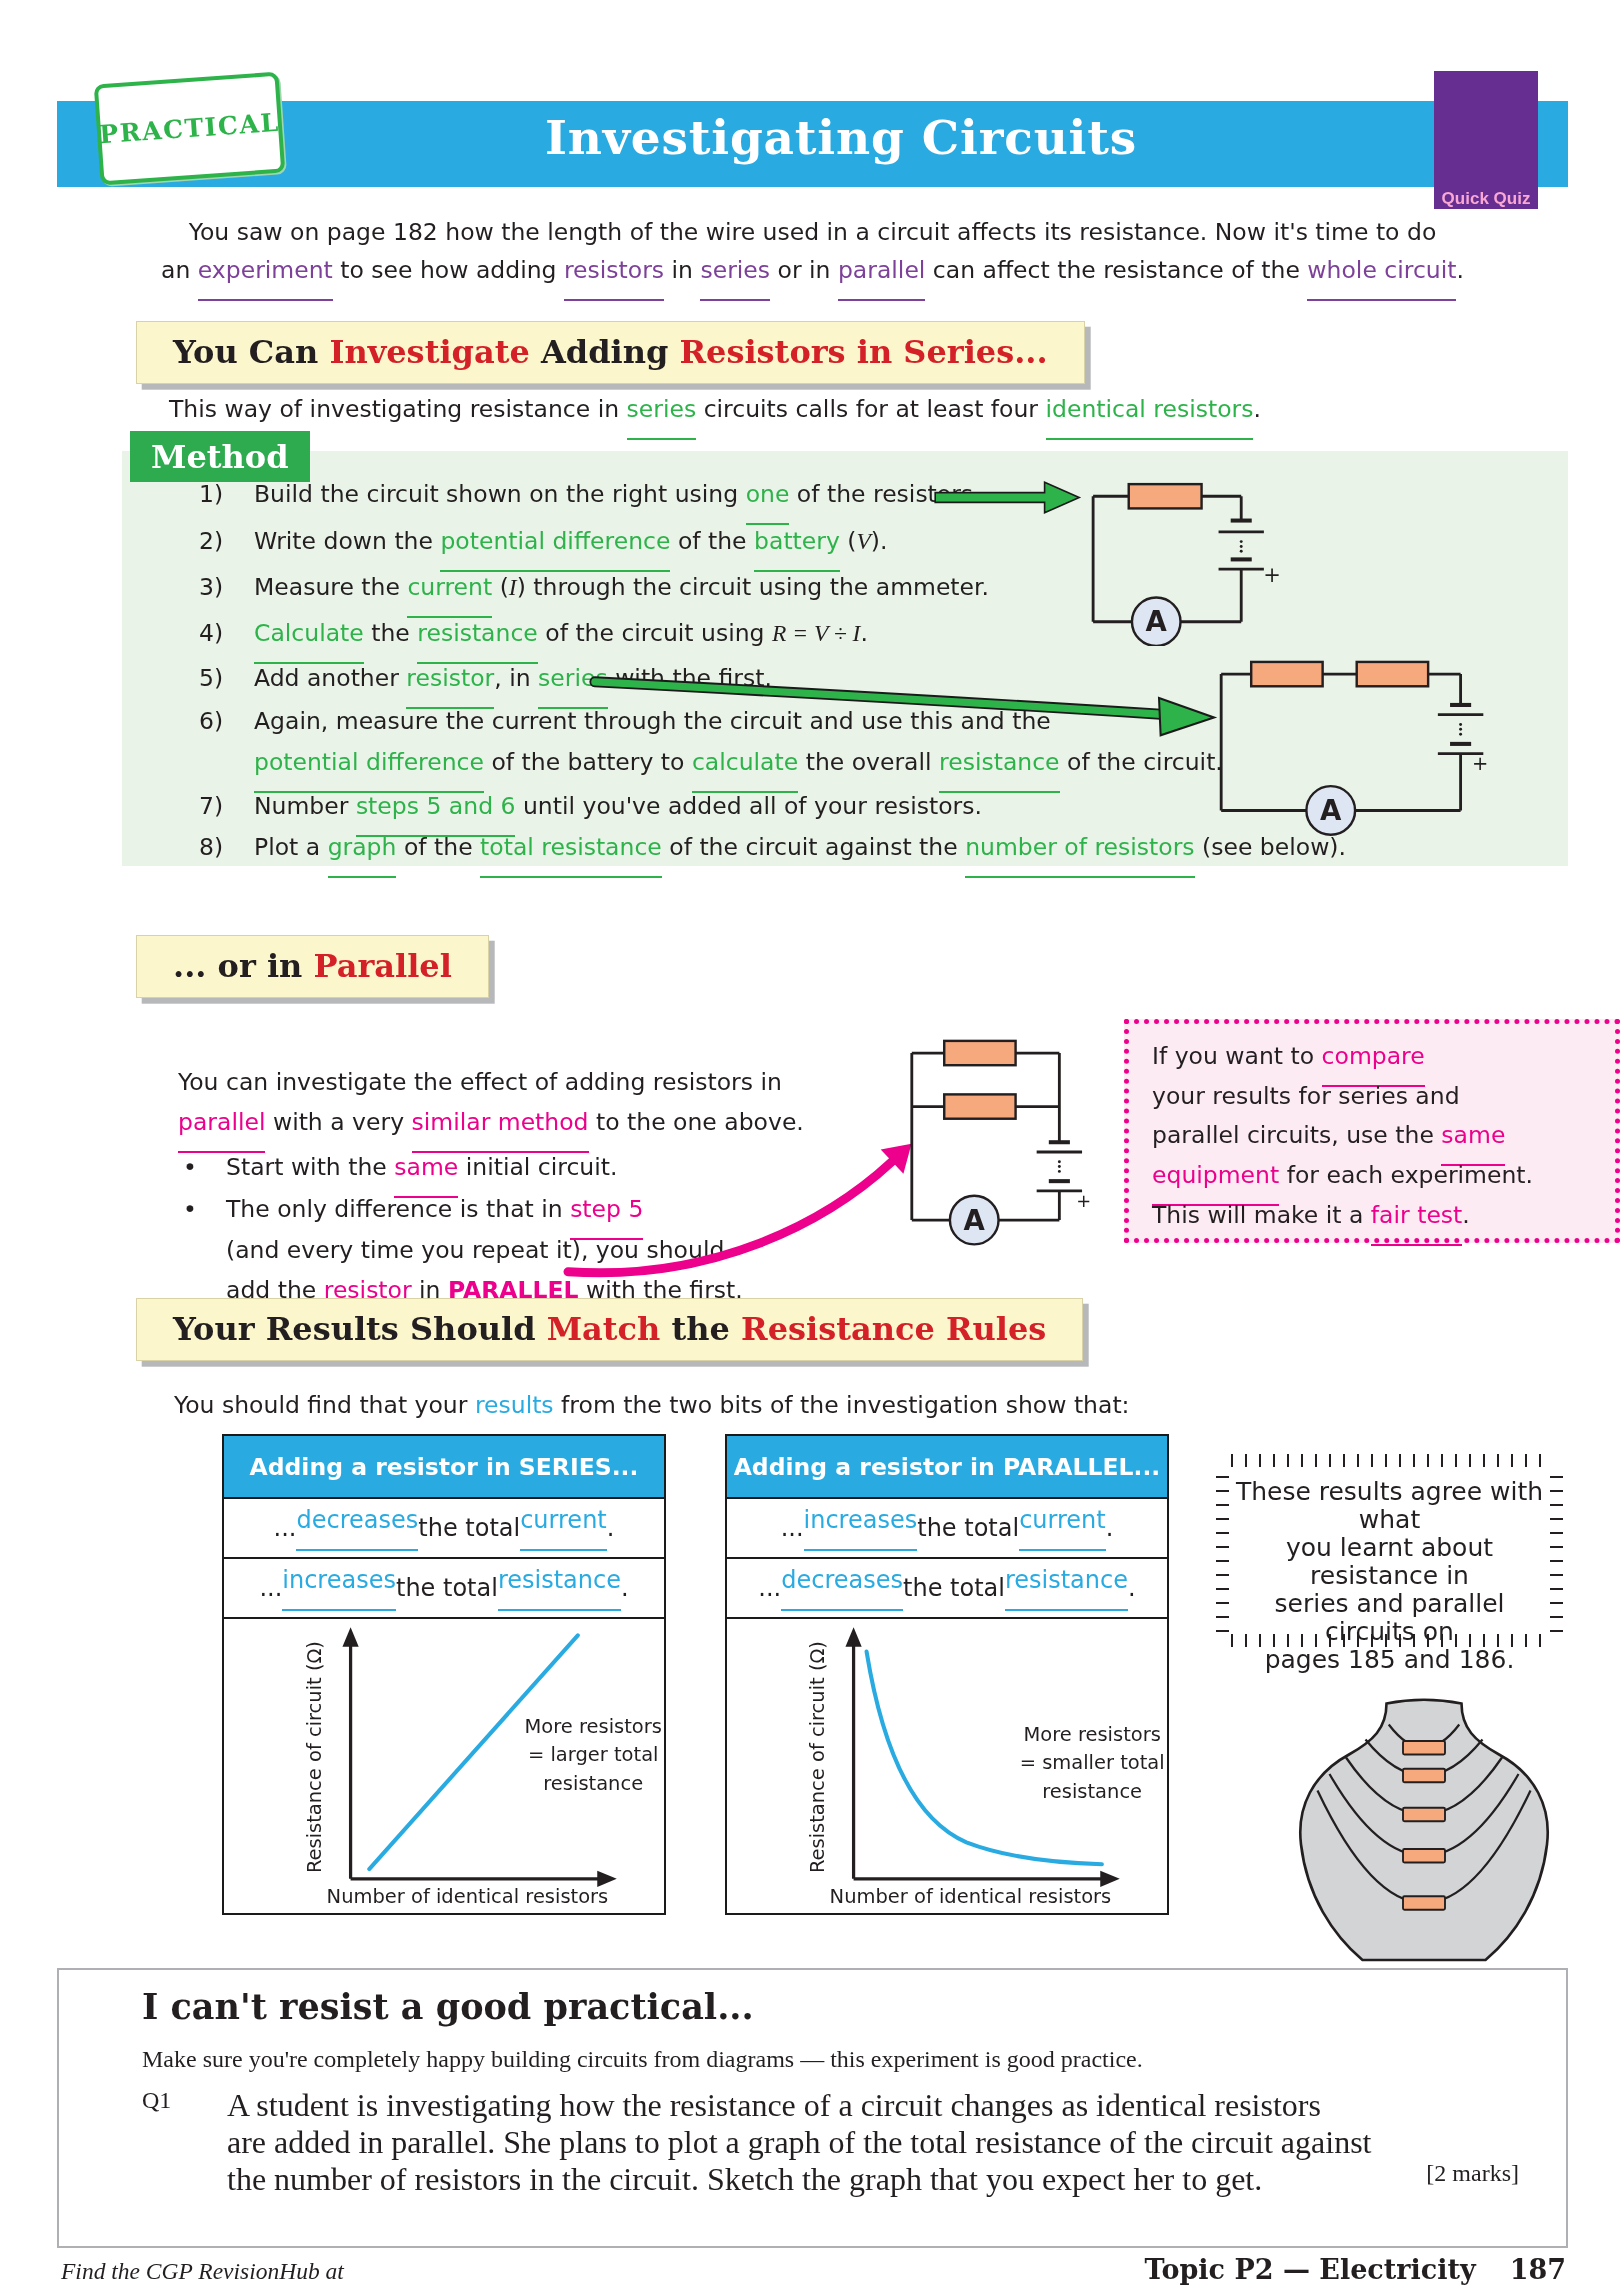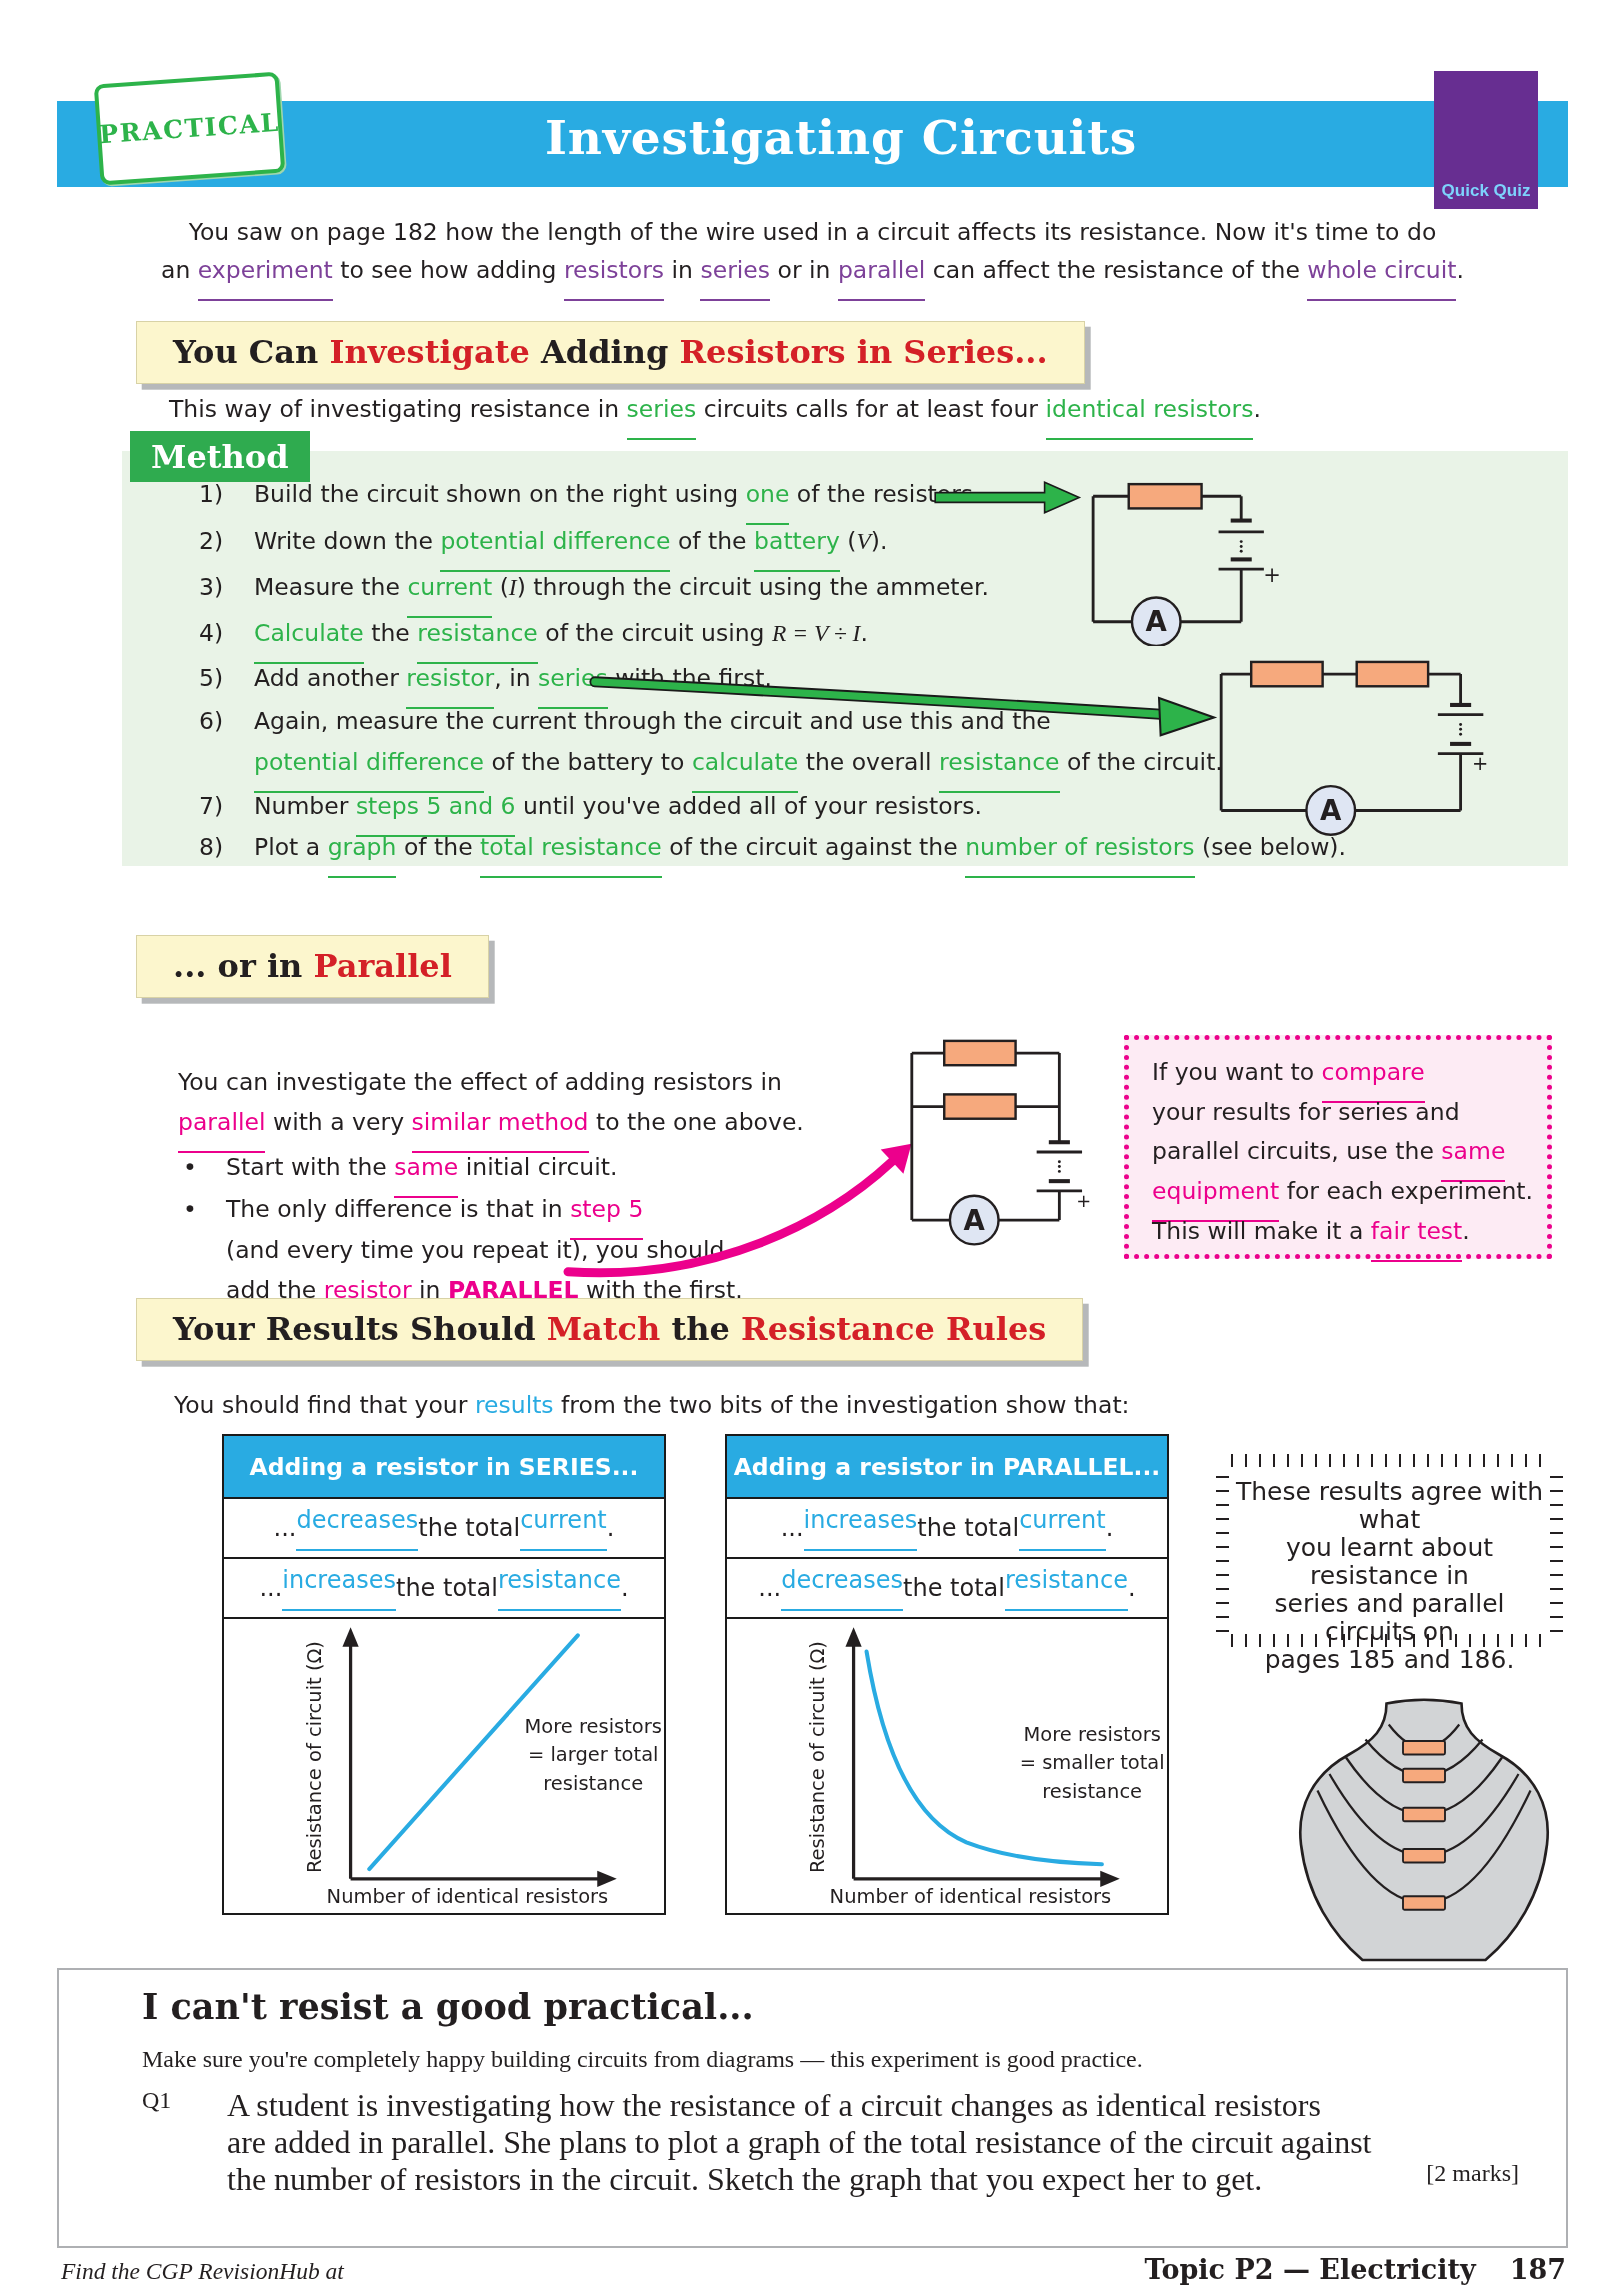--- a/index.html
+++ b/index.html
@@ -20,40 +20,40 @@
   
   .bluebar{left:57px;top:101px;width:1511px;height:86px;background:#29abe2;}
   .practical{left:97px;top:78px;width:177px;height:93px;background:#fff;border:4px solid #2db34a;
              border-radius:9.7px;transform:rotate(-4deg);display:flex;align-items:center;justify-content:center;
              box-shadow:1.6px 1.6px 0 #9fd6ae;}
   .practical span{color:#2db34a;font:bold 25px "DejaVu Serif",serif;letter-spacing:1.6px;}
   .title{left:57px;top:110px;width:1511px;padding-left:57px;box-sizing:border-box;text-align:center;
          color:#fff;font:bold 47px "DejaVu Serif",serif;letter-spacing:0.8px;}
   .quicktab{left:1434px;top:71px;width:104px;height:138px;background:#672e91;display:flex;
             align-items:flex-end;justify-content:center;cursor:pointer;}
-  .quicktab span{color:#7dd3fc;font:bold 17px "Liberation Sans",sans-serif;padding-bottom:8px;}
+  .quicktab span{color:#f9a8d4;font:bold 17px "Liberation Sans",sans-serif;}
   
   .intro{left:57px;top:213px;width:1511px;text-align:center;font-size:23.5px;line-height:38px;}
   
   .ybox{background:#fcf6cd;border:0.8px solid #d8d2a6;box-shadow:5.7px 5.7px 0 #b6b8ba;
         font:bold 32px "DejaVu Serif",serif;white-space:nowrap;padding:11.4px 36px;display:inline-block;}
   
   .methodbox{left:122px;top:451px;width:1446px;height:415px;background:#e9f3e7;}
   .methodbadge{left:130px;top:431px;background:#2fab4f;color:#fff;font:bold 32px "DejaVu Serif",serif;
                padding:6.5px 21px;display:inline-block;}
   .step{position:absolute;left:199px;font-size:23.5px;white-space:nowrap;}
   .step .sn{display:inline-block;width:55px;}
   .stepcont{position:absolute;left:254px;font-size:23.5px;white-space:nowrap;}
   svg{display:block;}
   svg text{font-family:"DejaVu Sans",sans-serif;fill:#231f20;}
   
   .parline{position:absolute;font-size:23.5px;white-space:nowrap;}
   .bdot{position:absolute;left:183px;font-size:23.5px;}
-  .pinkbox{left:1124px;top:1019px;width:428px;height:224px;background:#fdebf4;
-           border:5.7px dotted #ec008c;box-sizing:border-box;margin-top:16px;}
+  .pinkbox{left:1124px;top:1019px;width:496px;height:224px;background:#fdebf4;
+           border:5.7px dotted #ec008c;box-sizing:border-box;}
   .pinkbox .pl{position:absolute;left:23px;font-size:23.5px;white-space:nowrap;}
   
   .rtable{position:absolute;width:444px;border:2.4px solid #1a1a1a;background:#fff;box-sizing:border-box;}
   .thead{background:#29abe2;border-bottom:2.4px solid #1a1a1a;height:61px;display:flex;align-items:center;
          justify-content:center;color:#fff;font-weight:bold;font-size:23.5px;white-space:nowrap;}
   .trow{height:58px;border-bottom:2.4px solid #1a1a1a;display:flex;align-items:center;justify-content:center;
         font-size:24px;white-space:nowrap;}
   .tgraph{height:294px;}
   
   .burst{left:1216px;top:1454px;width:347px;height:193px;}

